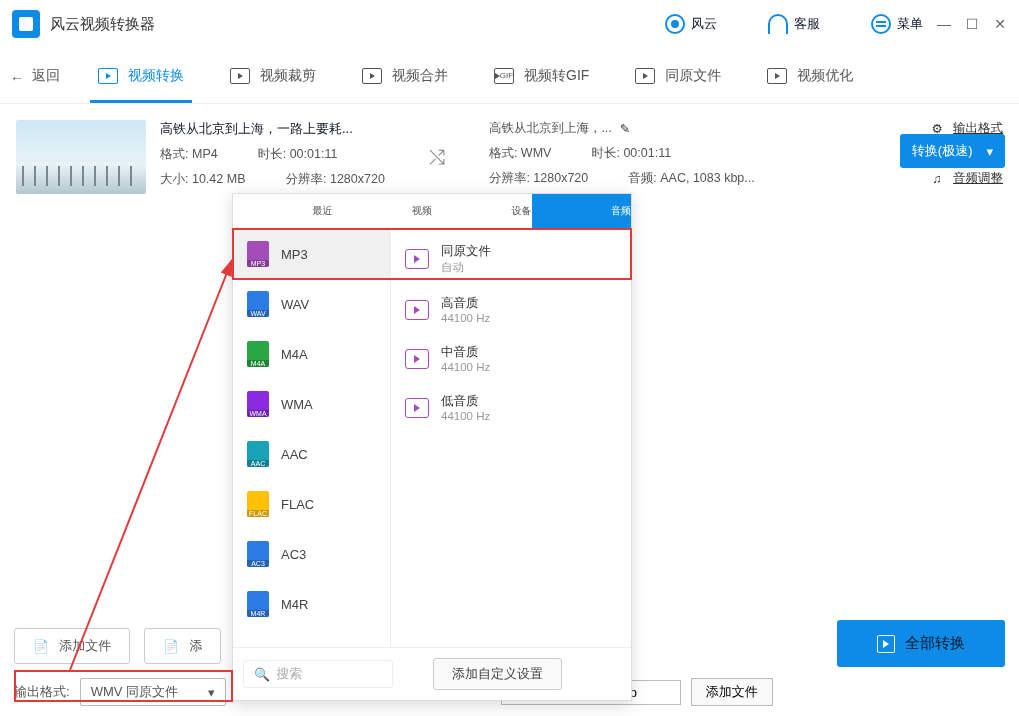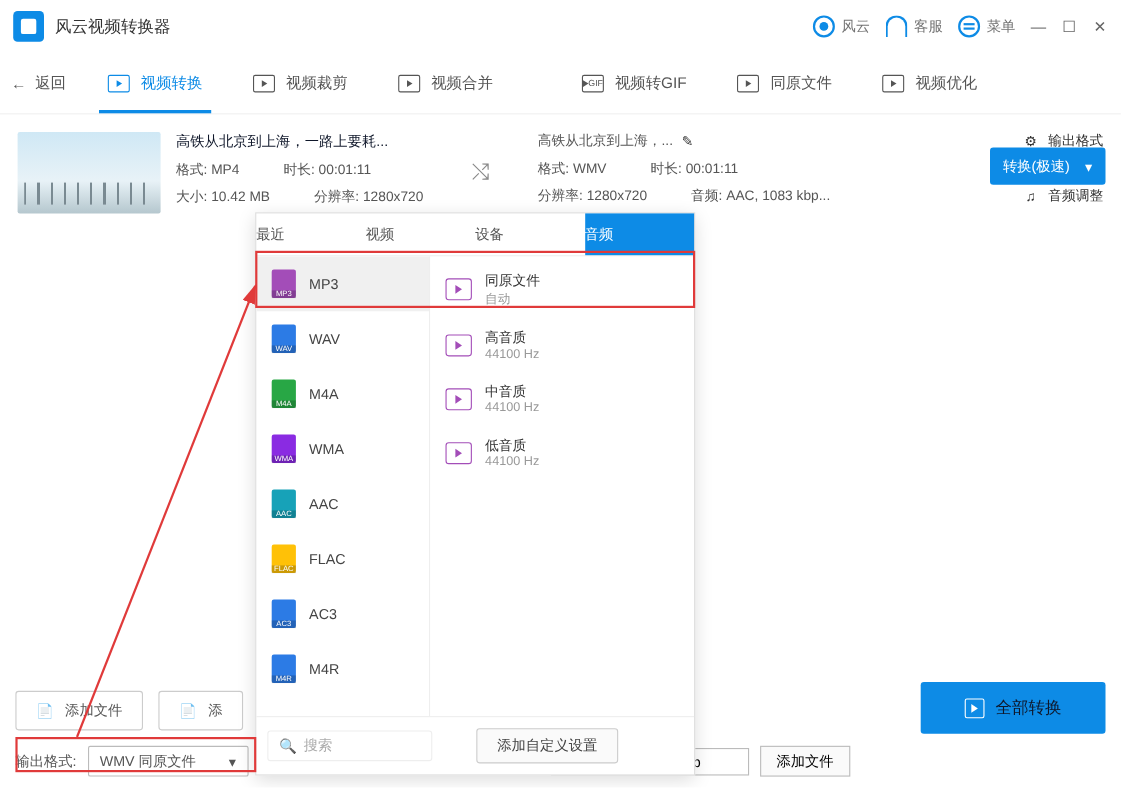--- a/index.html
+++ b/index.html
@@ -5,21 +5,21 @@
 * { margin: 0; padding: 0; box-sizing: border-box; font-family: "Microsoft YaHei", sans-serif; }
 body { background: #fff; width: 1019px; height: 716px; overflow: hidden; position: relative; }
 
 
 .title-bar { display: flex; align-items: center; height: 48px; padding: 0 12px; justify-content: space-between; }
 .title-left { display: flex; align-items: center; gap: 10px; }
 .app-logo { width: 28px; height: 28px; background: #0d8be6; border-radius: 4px; display: flex; align-items: center; justify-content: center; }
 .app-logo::before { content: ""; width: 14px; height: 14px; background: #fff; border-radius: 2px; }
 .app-title { font-size: 15px; color: #333; }
 .title-right { display: flex; align-items: center; gap: 14px; }
-.tbtn { display: flex; align-items: center; gap: 6px; font-size: 13px; color: #737373; cursor: pointer; }
+.tbtn { display: flex; align-items: center; gap: 6px; font-size: 13px; color: #0f172a; cursor: pointer; margin-left: 37px; }
 .circle-ico { width: 20px; height: 20px; border: 2px solid #0d8be6; border-radius: 50%; display: flex; align-items: center; justify-content: center; }
 .circle-ico::after { content: ""; width: 8px; height: 8px; background: #0d8be6; border-radius: 50%; }
 .headset-ico { width: 20px; height: 20px; border: 2px solid #0d8be6; border-radius: 50% 50% 0 0; border-bottom: none; position: relative; }
 .menu-ico { width: 20px; height: 20px; border: 2px solid #0d8be6; border-radius: 50%; display: flex; flex-direction: column; justify-content: center; gap: 2px; padding: 3px; }
 .menu-ico::before, .menu-ico::after { content: ""; height: 2px; background: #0d8be6; }
 .win-ctrl { width: 14px; height: 14px; display: flex; align-items: center; justify-content: center; color: #666; font-size: 14px; cursor: pointer; }
 
 
 .nav-row { display: flex; align-items: center; height: 56px; padding: 0 10px; gap: 30px; border-bottom: 1px solid #f0f0f0; }
 .back-btn { display: flex; align-items: center; gap: 8px; font-size: 14px; color: #555; cursor: pointer; }
@@ -39,30 +39,30 @@
 
 .middle-col { margin-left: 30px; display: flex; align-items: center; }
 .shuffle-ico { font-size: 20px; color: #888; }
 
 .out-meta { margin-left: 30px; font-size: 12.5px; color: #555; display: flex; flex-direction: column; gap: 8px; }
 .out-name { display: flex; align-items: center; gap: 8px; }
 .pencil { color: #333; }
 
 .right-actions { margin-left: auto; display: flex; flex-direction: column; gap: 8px; font-size: 12.5px; color: #333; }
 .ra-item { display: flex; align-items: center; gap: 8px; cursor: pointer; }
-.ra-item .txt { }
+.ra-item .txt { text-decoration: underline; }
 .ra-ico { width: 16px; height: 16px; display: flex; align-items: center; justify-content: center; }
 
 .convert-btn { position: absolute; right: 14px; top: 30px; background: #0d8be6; color: #fff; border-radius: 3px; padding: 8px 12px; font-size: 13px; display: flex; align-items: center; gap: 8px; cursor: pointer; }
 .convert-btn::after { content: "▾"; margin-left: 6px; }
 
 
 .popup { position: absolute; left: 232px; top: 193px; width: 400px; background: #fff; border: 1px solid #ddd; box-shadow: 0 4px 16px rgba(0,0,0,.15); z-index: 10; }
 .popup-tabs { display: flex; border-bottom: 1px solid #eee; }
-.popup-tab { flex: 1; text-align: left; padding: 10px 0; font-size: 13px; color: #555; cursor: pointer; }
+.popup-tab { flex: 1; text-align: right; padding: 10px 0; font-size: 10px; color: #555; cursor: pointer; }
 .popup-tab.active { background: #0d8be6; color: #fff; }
 
 .hl-box { position: absolute; border: 2px solid #e03a3a; pointer-events: none; z-index: 50; }
 .hl1 { left: 232px; top: 228px; width: 400px; height: 52px; }
 .hl2 { left: 14px; top: 670px; width: 219px; height: 32px; }
 
 .popup-body { display: flex; height: 418px; }
 .fmt-col { width: 158px; border-right: 1px solid #eee; overflow-y: auto; }
 .fmt-item { display: flex; align-items: center; gap: 12px; padding: 12px 14px; font-size: 13px; color: #444; cursor: pointer; }
 .fmt-item.sel { background: #f0f0f0; }
@@ -139,21 +139,21 @@
     </div>
   <div class="nav-tab">
       <span class="nav-ico"></span>
       <span>视频裁剪</span>
     </div>
   <div class="nav-tab">
       <span class="nav-ico"></span>
       <span>视频合并</span>
     </div>
   <div class="nav-tab">
-      <span class="nav-ico" style="font-size:8px;margin-left:35px;">GIF</span>
+      <span class="nav-ico" style="font-size:8px;">GIF</span>
       <span>视频转GIF</span>
     </div>
   <div class="nav-tab">
       <span class="nav-ico"></span>
       <span>同原文件</span>
     </div>
   <div class="nav-tab">
       <span class="nav-ico"></span>
       <span>视频优化</span>
     </div>

